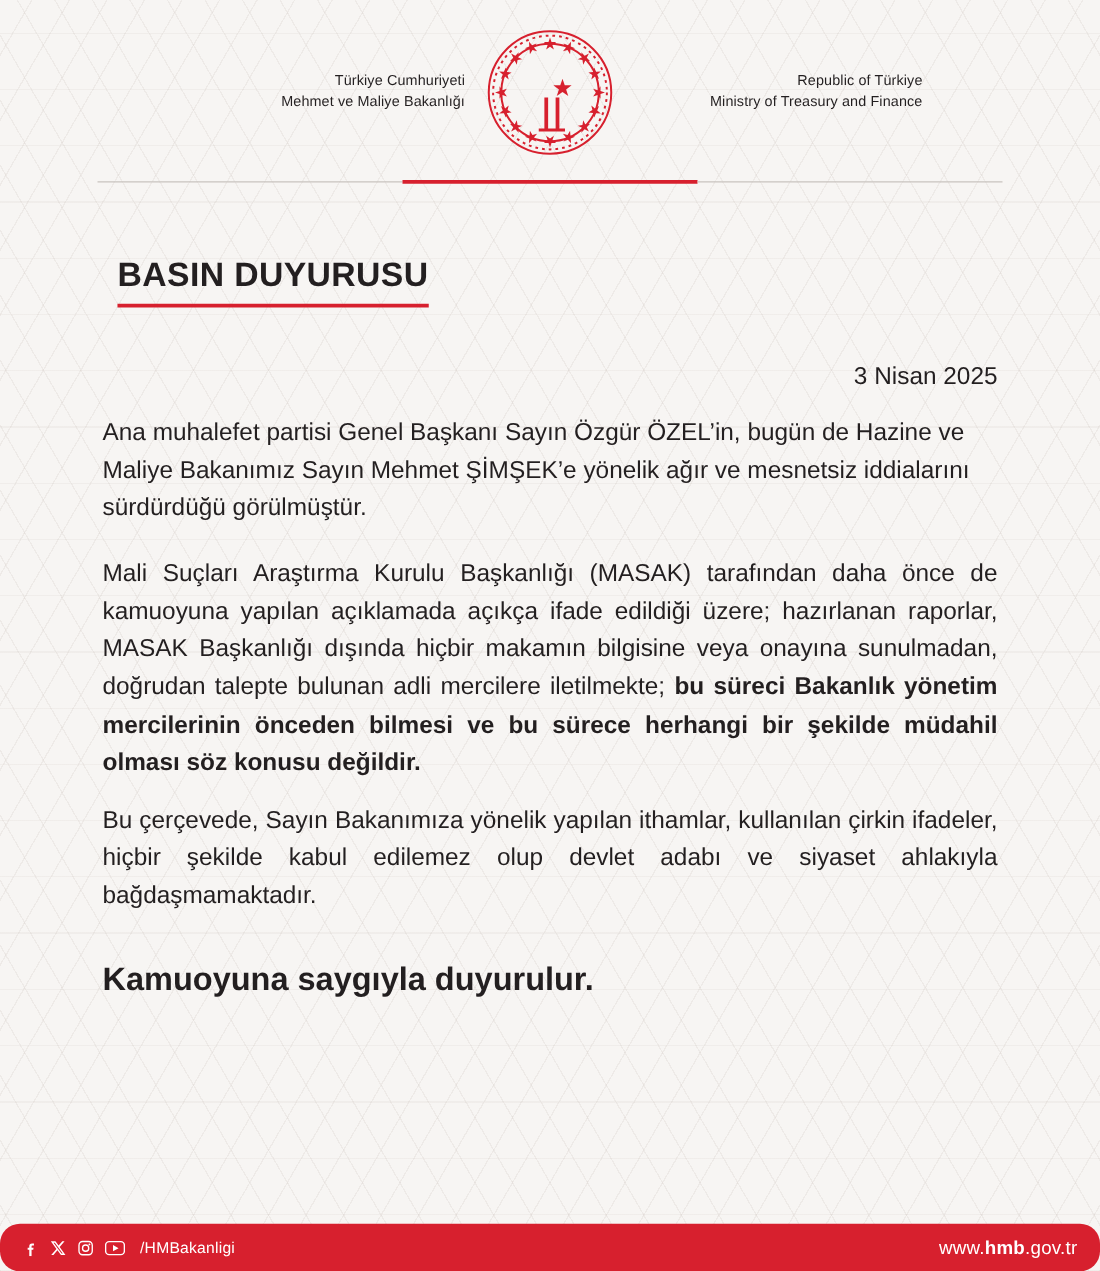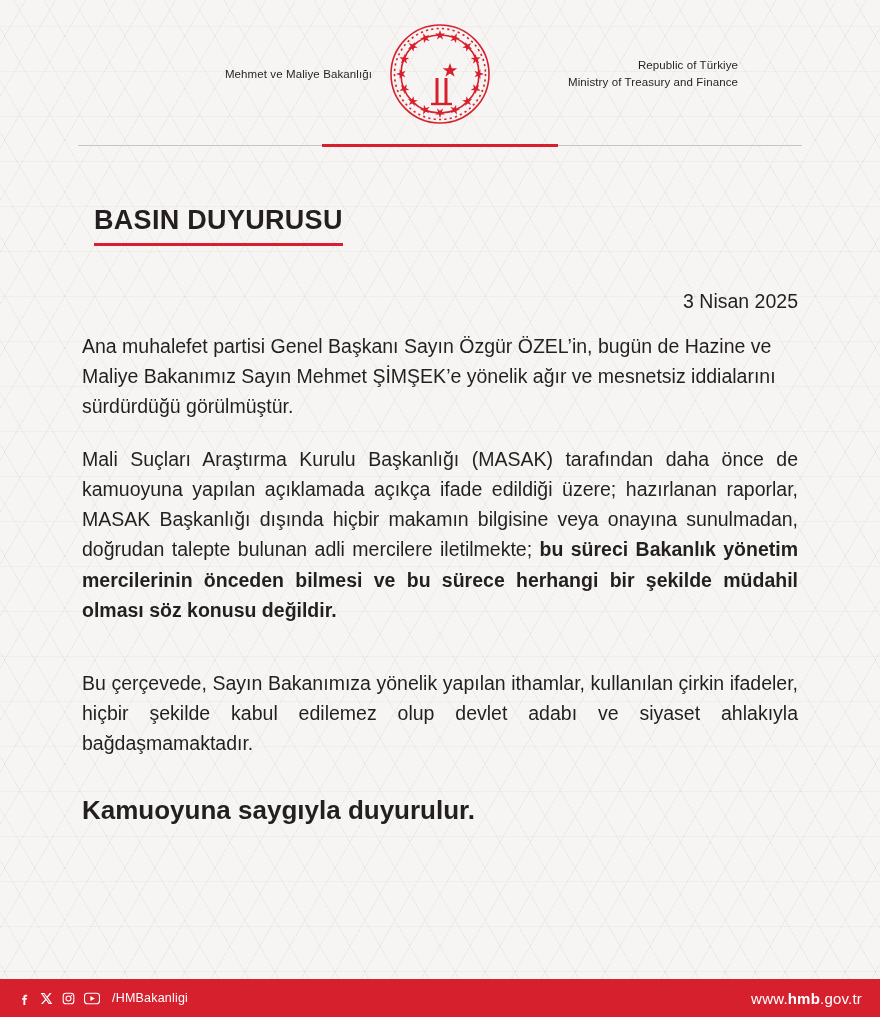--- a/index.html
+++ b/index.html
@@ -90,38 +90,39 @@
     margin: 32px 0 0 0;
   }
   p.body {
     font-size: 19.5px;
     line-height: 1.55;
     color: #231f20;
     text-align: justify;
     margin: 22px 0 0 0;
   }
   p.body.first { margin-top: 18px; text-align: left; }
-  p.body.para3 { margin-top: 43px; }
+  p.body.para3 { margin-top: 16px; }
   p.closing {
     font-size: 26px;
     font-weight: bold;
     color: #231f20;
     margin: 36px 0 0 0;
   }
   .bold { font-weight: bold; }
 
   
   .footer {
     height: 38px;
     background: #d7202e;
     color: #ffffff;
     display: flex;
     align-items: center;
     justify-content: space-between;
     padding: 0 18px;
+    border-radius: 16px;
   }
   .social {
     display: flex;
     align-items: center;
     gap: 9px;
   }
   .social svg { display: block; }
   .handle {
     font-size: 12.5px;
     margin-left: 3px;
@@ -134,20 +135,21 @@
   .site .b { font-weight: bold; }
 </style>
 </head>
 <body>
 
 <div class="page">
 
   <div class="header">
 
     <div class="brand-tr">
+      <span class="brand-line">Türkiye Cumhuriyeti</span>
       <span class="brand-line">Mehmet ve Maliye Bakanlığı</span>
     </div>
 
     <div class="emblem">
       <svg viewBox="0 0 112 112" width="112" height="112" aria-hidden="true">
         <g fill="none" stroke="#d7202e" stroke-width="1.6">
           <circle cx="56" cy="56" r="49"></circle>
           <circle cx="56" cy="56" r="45.5" stroke-dasharray="2.2 3.2"></circle>
           <circle cx="56" cy="56" r="39"></circle>
         </g>

